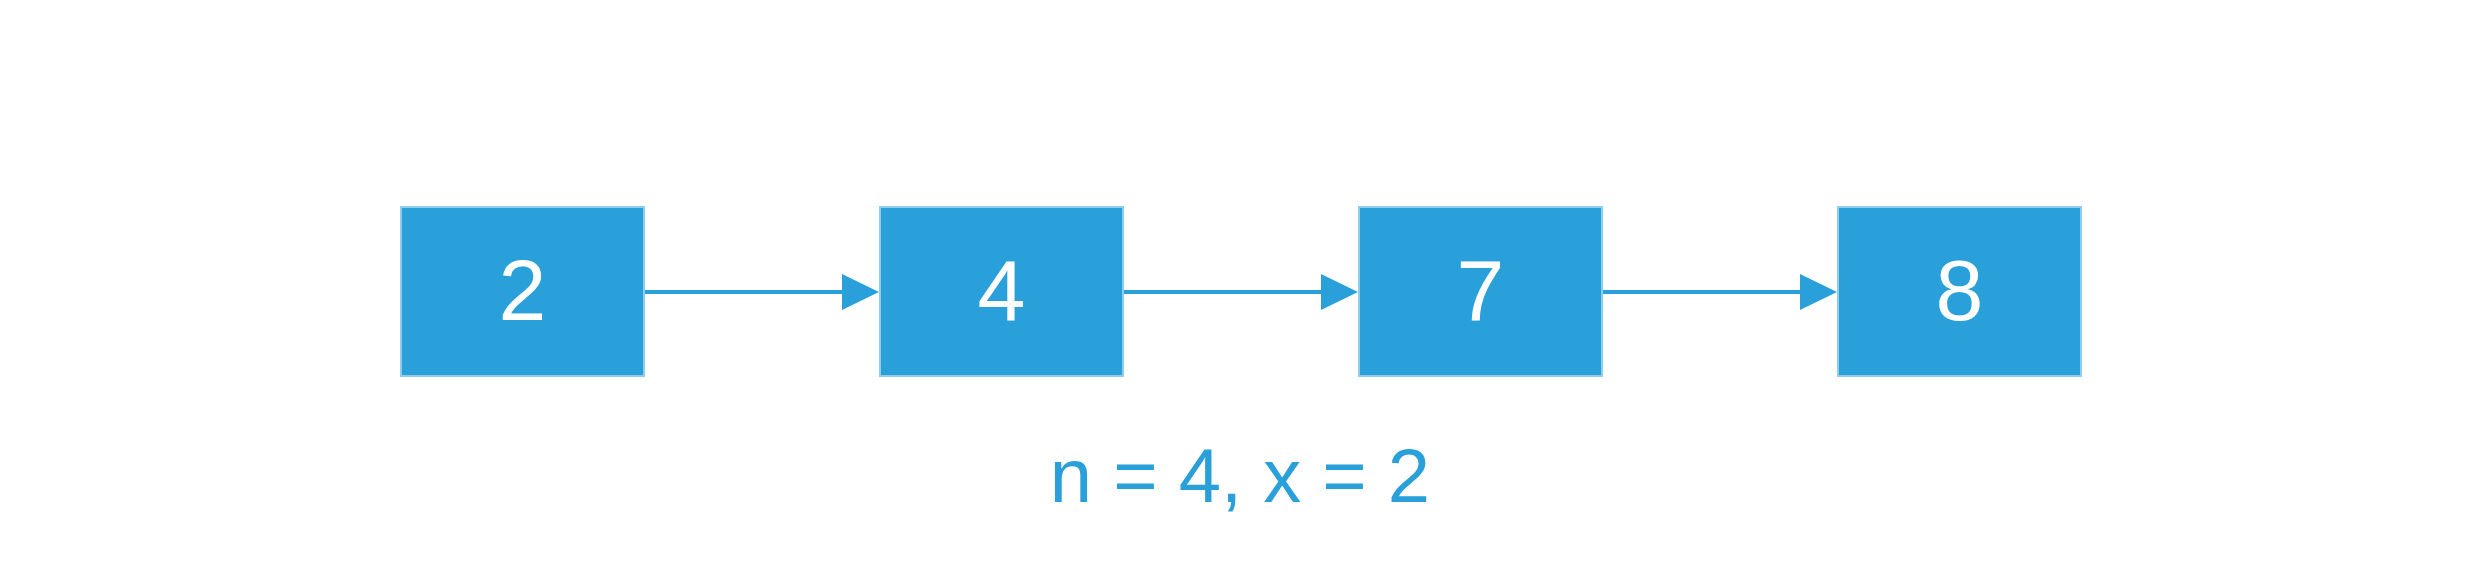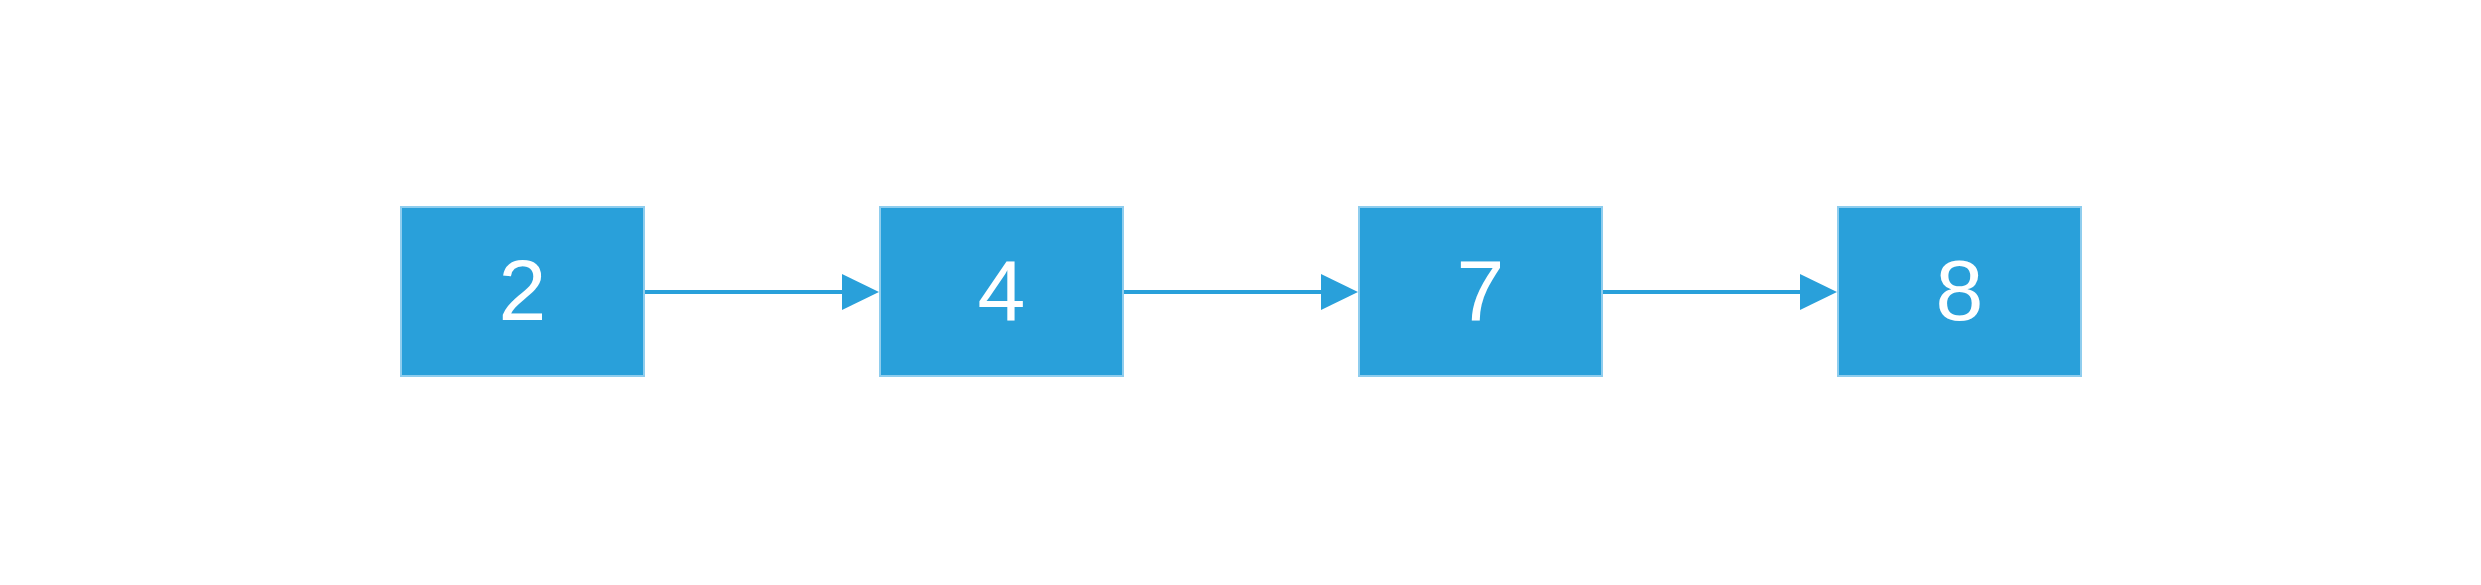--- a/index.html
+++ b/index.html
@@ -99,14 +99,15 @@
       <line x1="0" y1="22" x2="200" y2="22"></line>
       <polygon points="197,4 197,40 234,22"></polygon>
     </svg>
 
     <div class="node">
       <span class="node-value">8</span>
     </div>
 
   </div>
 
+  <div class="caption">n = 4, x = 2</div>
 
 </div>
 
 </body></html>

